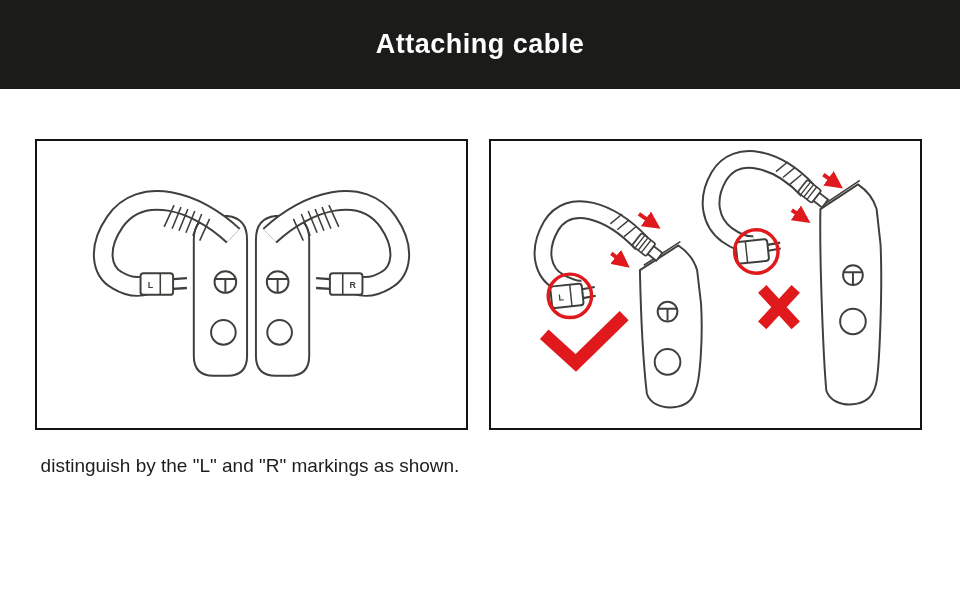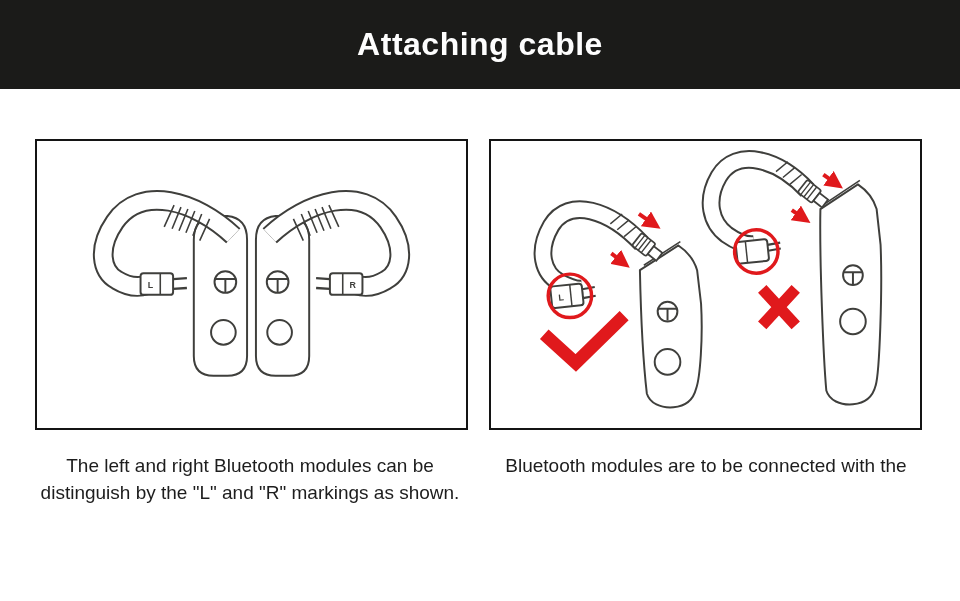--- a/index.html
+++ b/index.html
@@ -6,21 +6,21 @@
   body{
     width:960px;height:601px;background:#ffffff;
     font-family:"Liberation Sans", sans-serif;
     position:relative;overflow:hidden;
   }
   .banner{
     position:absolute;left:0;top:0;width:960px;height:89px;
     background:#1b1b19;display:flex;align-items:center;justify-content:center;
   }
   .banner h1{
-    margin:0;color:#fdfdfd;font-size:32px;font-weight:700;letter-spacing:0.5px;
+    margin:0;color:#fdfdfd;font-size:27px;font-weight:700;letter-spacing:0.5px;
   }
   .figure-box{
     position:absolute;top:139px;width:433px;height:291px;
     border:2.5px solid #141414;background:#fff;box-sizing:border-box;
   }
   .figure-box.left{left:35px;}
   .figure-box.right{left:489px;}
   .figure-box svg{display:block;width:100%;height:100%;}
   .caption{
     position:absolute;text-align:center;color:#1d1d1d;
@@ -139,19 +139,17 @@
       </g>
       <circle class="red" stroke-width="3.5" cx="268" cy="112" r="22"></circle>
       <line class="red" stroke-width="4" x1="336" y1="34" x2="350" y2="44" marker-end="url(#ahead)"></line>
       <line class="red" stroke-width="4" x1="304" y1="70" x2="317" y2="79" marker-end="url(#ahead)"></line>
       <path class="red" stroke-width="11.5" d="M274,150 L308,187 M308,150 L274,187"></path>
     </g>
   </svg>
 </div>
 
 <div class="caption left">
-  <div>The left and right Bluetooth modules can be</div>
   <div>distinguish by the "L" and "R" markings as shown.</div>
 </div>
 
 <div class="caption right">
-  <div>Bluetooth modules are to be connected with the</div>
 </div>
 
 </body></html>

